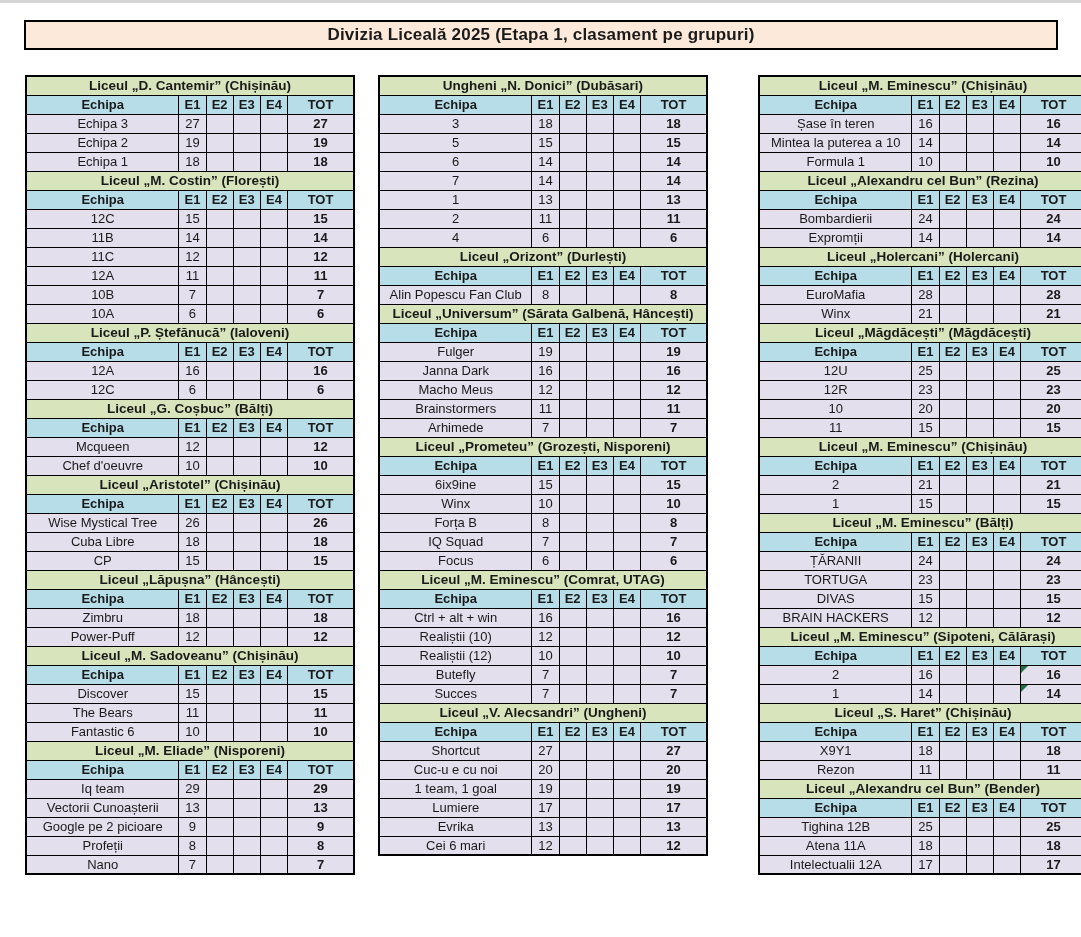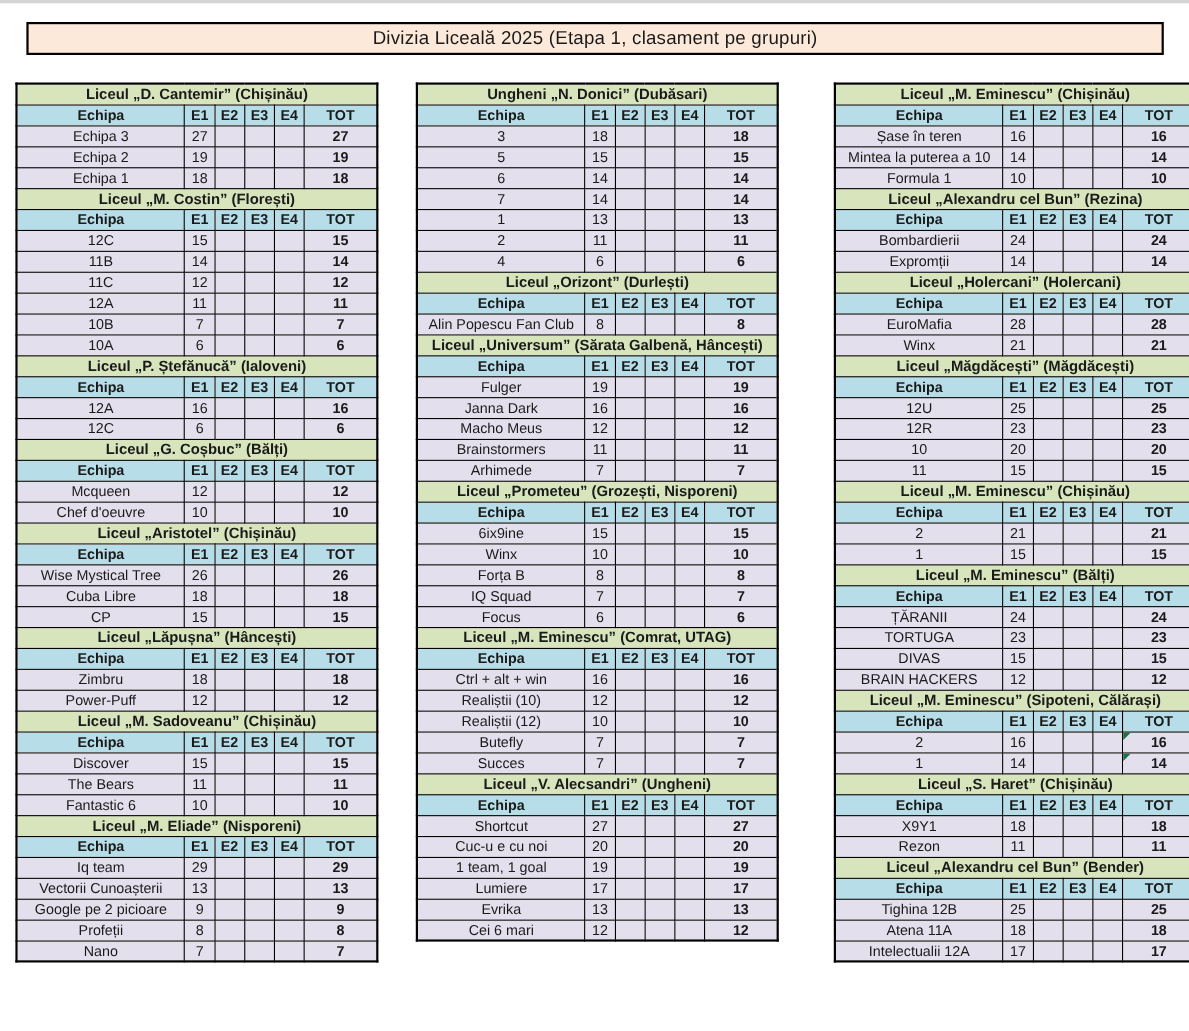--- a/index.html
+++ b/index.html
@@ -10,24 +10,24 @@
   html,body{margin:0;padding:0;}
   body{
     width:1081px;height:937px;position:relative;background:#ffffff;
     font-family:"Liberation Sans", sans-serif;color:var(--ink);
   }
   .top-edge{position:absolute;left:0;top:0;width:1081px;height:3px;background:#d5d5d5;}
   .title-bar{
     position:absolute;left:24px;top:20px;width:1034px;height:30px;
     background:var(--peach);border:2px solid #000;
     display:flex;align-items:center;justify-content:center;
-    font-weight:normal;font-size:17px;letter-spacing:.2px;
+    font-weight:bold;font-size:17px;letter-spacing:.2px;
   }
   .score-col{position:absolute;top:75px;width:330px;}
-  .score-col.c1{left:14px;} .score-col.c2{left:378px;} .score-col.c3{left:758px;}
+  .score-col.c1{left:25px;} .score-col.c2{left:378px;} .score-col.c3{left:758px;}
   table.sheet{
     border-collapse:collapse;table-layout:fixed;width:330px;
     border:2px solid #000;
   }
   table.sheet td{
     border:1px solid #000;height:19px;padding:0 2px;
     font-size:13px;text-align:center;vertical-align:middle;
     overflow:hidden;white-space:nowrap;color:var(--ink);
   }
   tr.section td{background:var(--green);font-weight:bold;font-size:13.5px;}

